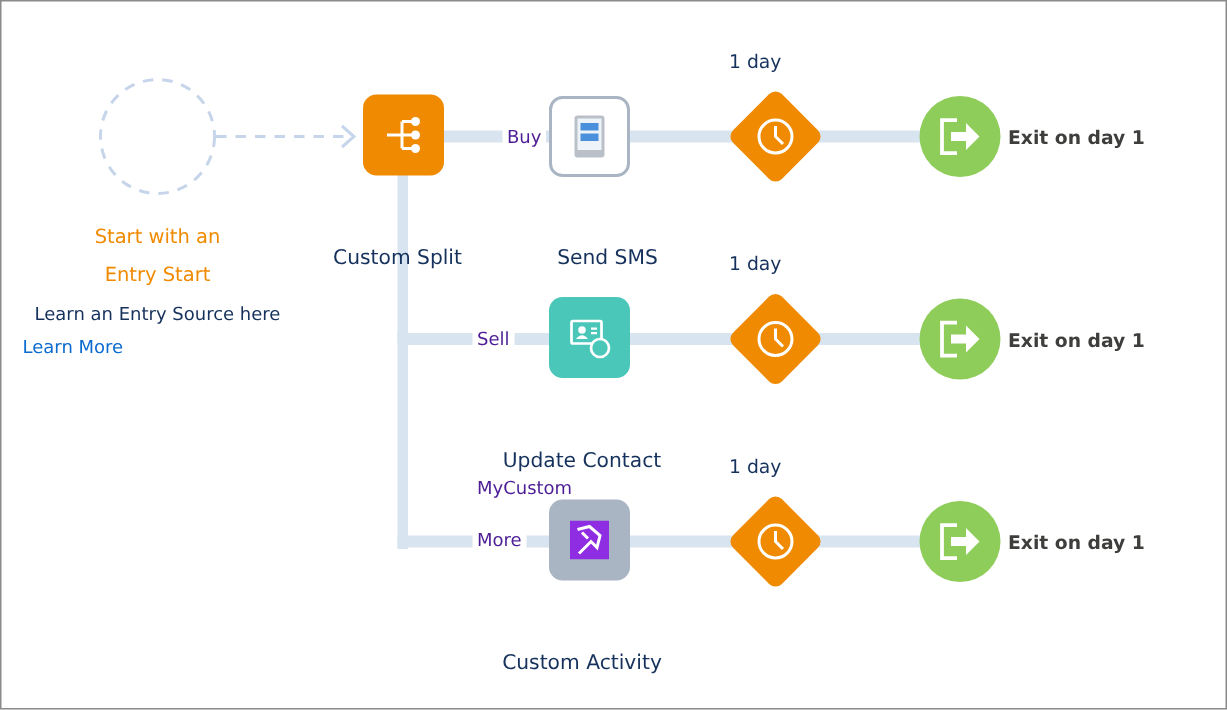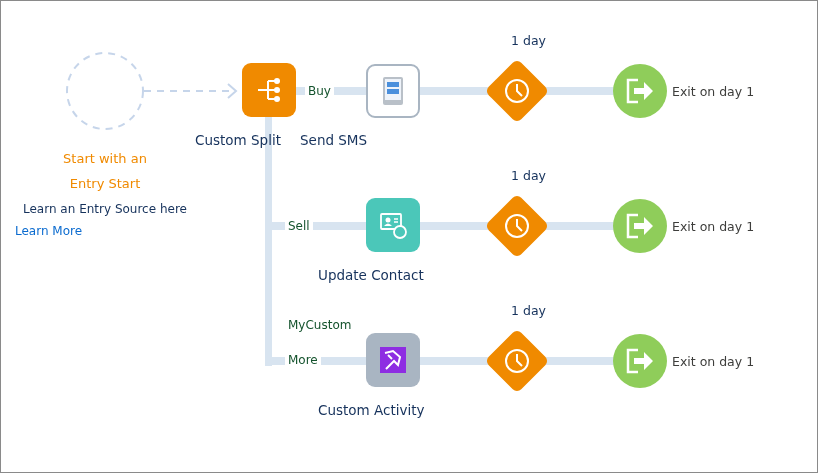--- a/index.html
+++ b/index.html
@@ -1,27 +1,27 @@
 <!DOCTYPE html>
 <html><head>
 <meta charset="utf-8">
 <style>
   html,body{margin:0;padding:0;}
   body{width:818px;height:473px;position:relative;background:#fff;overflow:hidden;font-family:"DejaVu Sans","Liberation Sans",sans-serif;}
   .frame{position:absolute;left:0;top:0;width:816px;height:471px;border:1px solid #8a8a8a;}
   .abs{position:absolute;}
   .line{position:absolute;background:#d8e4f0;}
-  .lbl{position:absolute;font-size:12px;color:#14532d;background:#fff;padding:0 3px;line-height:14px;}
+  .lbl{position:absolute;font-size:12px;color:#4c1d95;background:#fff;padding:0 3px;line-height:14px;margin-left:30px;}
   .node{position:absolute;width:54px;height:54px;border-radius:9px;display:flex;align-items:center;justify-content:center;box-sizing:border-box;}
-  .caption{position:absolute;font-size:13.5px;color:#16325c;text-align:left;width:140px;}
+  .caption{position:absolute;font-size:13.5px;color:#16325c;text-align:center;width:140px;margin-top:32px;}
   .diamond{position:absolute;width:46px;height:46px;background:#f08a00;transform:rotate(45deg);border-radius:6px;}
   .clock{position:absolute;width:34px;height:34px;display:flex;align-items:center;justify-content:center;}
-  .day{position:absolute;font-size:12.5px;color:#16325c;width:60px;text-align:right;}
+  .day{position:absolute;font-size:12.5px;color:#16325c;width:60px;text-align:left;}
   .exit{position:absolute;width:54px;height:54px;border-radius:50%;background:#8fcd5a;display:flex;align-items:center;justify-content:center;}
-  .exitlbl{position:absolute;font-size:12.5px;color:#3e3e3c;}
+  .exitlbl{position:absolute;font-size:12.5px;color:#3e3e3c;font-weight:bold;}
   .start-title{position:absolute;left:20px;width:170px;text-align:center;color:#f08a00;font-size:13px;line-height:25px;}
   .start-sub{position:absolute;left:15px;width:180px;text-align:center;color:#16325c;font-size:12px;}
   .learn{position:absolute;left:15px;width:180px;text-align:left;color:#0b6bcf;font-size:12px;cursor:pointer;}
 </style>
 </head>
 <body>
 
 <div class="frame"></div>
 
 <svg class="abs" style="left:60px;top:48px" width="200" height="90">
@@ -55,21 +55,21 @@
 <div class="lbl" style="left:285px;top:353px">More</div>
 
 <div class="node" style="left:366px;top:64px;background:#fff;border:2px solid #a9b5c2">
   <svg width="22" height="30" viewBox="0 0 22 30">
     <rect x="1" y="1" width="20" height="28" rx="2" fill="#b9c0c8"></rect>
     <rect x="3" y="3" width="16" height="21" fill="#eef3fa"></rect>
     <rect x="5" y="6" width="12" height="5" fill="#4a8fdc"></rect>
     <rect x="5" y="13" width="12" height="5" fill="#4a8fdc"></rect>
   </svg>
 </div>
-<div class="caption" style="left:300px;top:132px">Send SMS</div>
+<div class="caption" style="left:335px;top:132px">Send SMS</div>
 
 <div class="node" style="left:366px;top:198px;background:#4bc7b9">
   <svg width="30" height="30" viewBox="0 0 30 30">
     <rect x="3" y="4" width="20" height="15" rx="1" fill="none" stroke="#fff" stroke-width="1.8"></rect>
     <circle cx="10" cy="10" r="2.5" fill="#fff"></circle>
       <path d="M6 16 Q10 11 14 16 Z" fill="#fff"></path>
     <path d="M16 9 H20 M16 12 H20" stroke="#fff" stroke-width="1.5"></path>
     <circle cx="22" cy="22" r="6" fill="#4bc7b9" stroke="#fff" stroke-width="1.8"></circle>
   </svg>
 </div>

